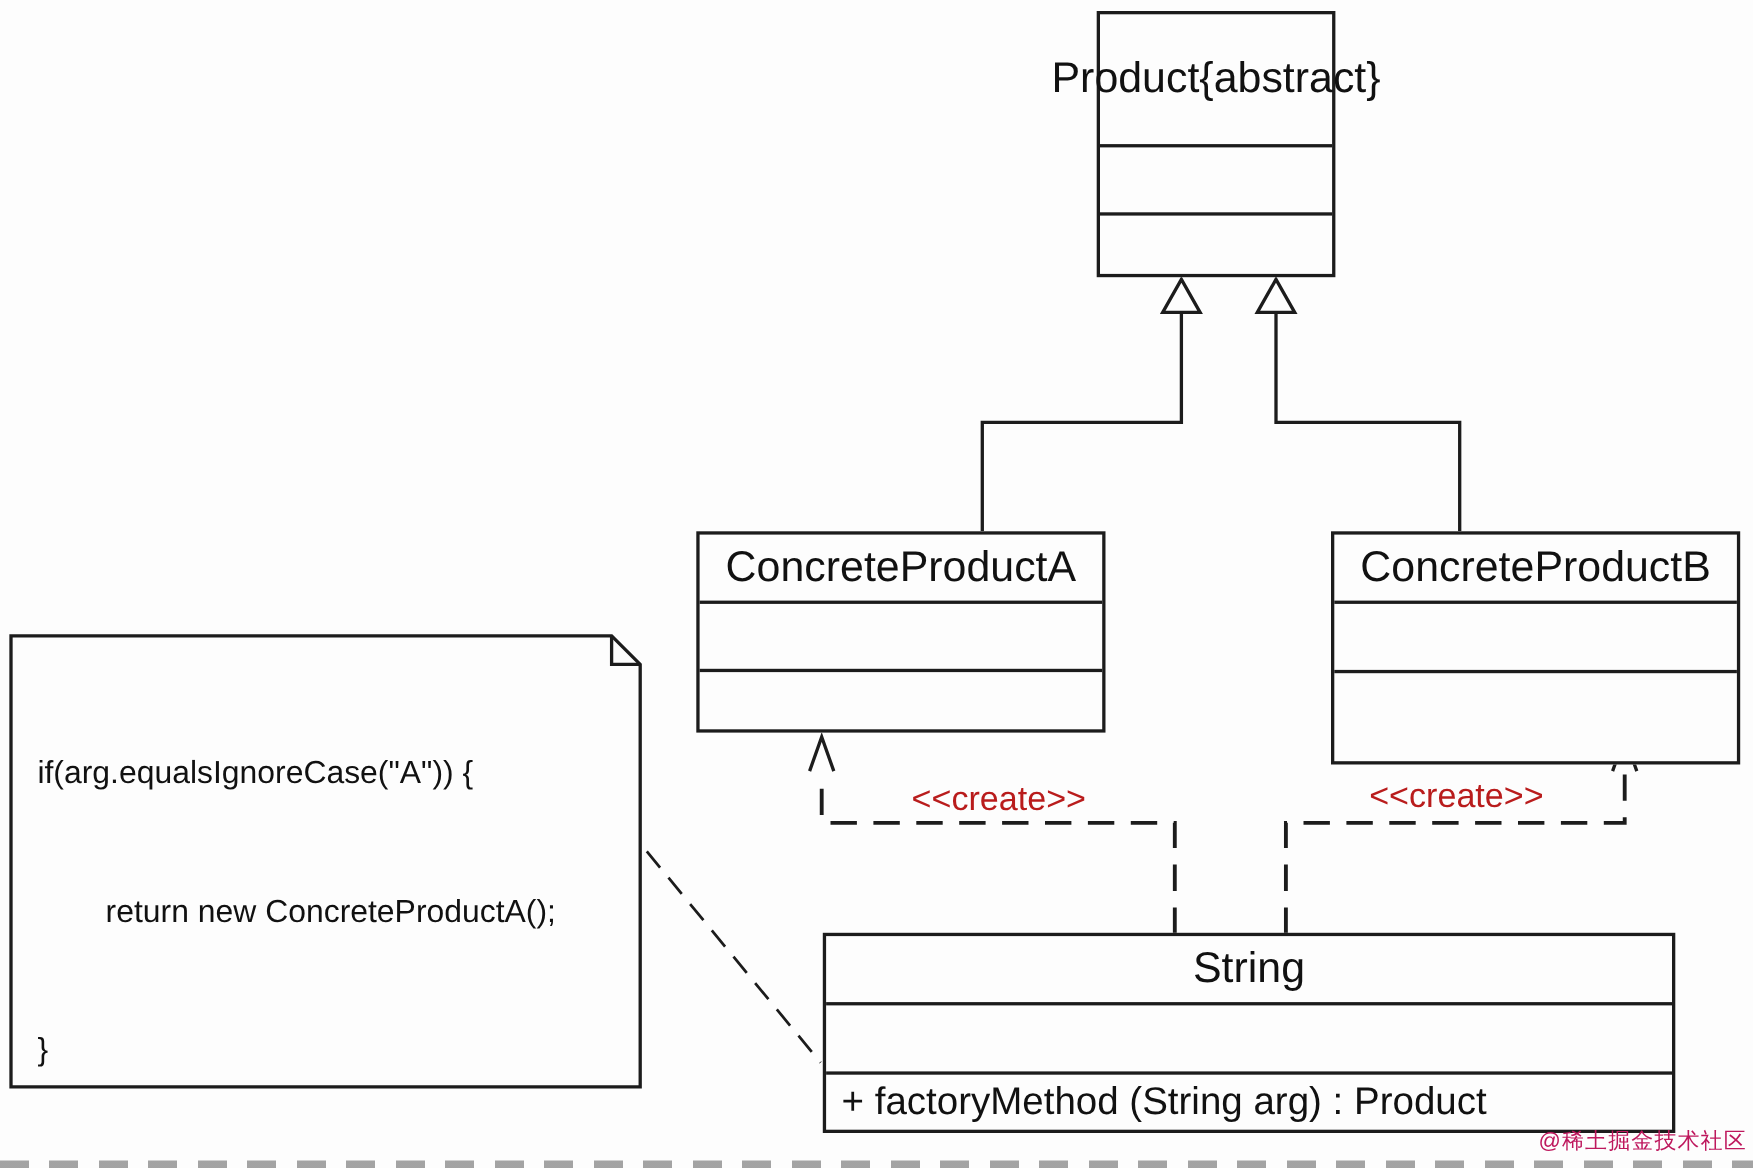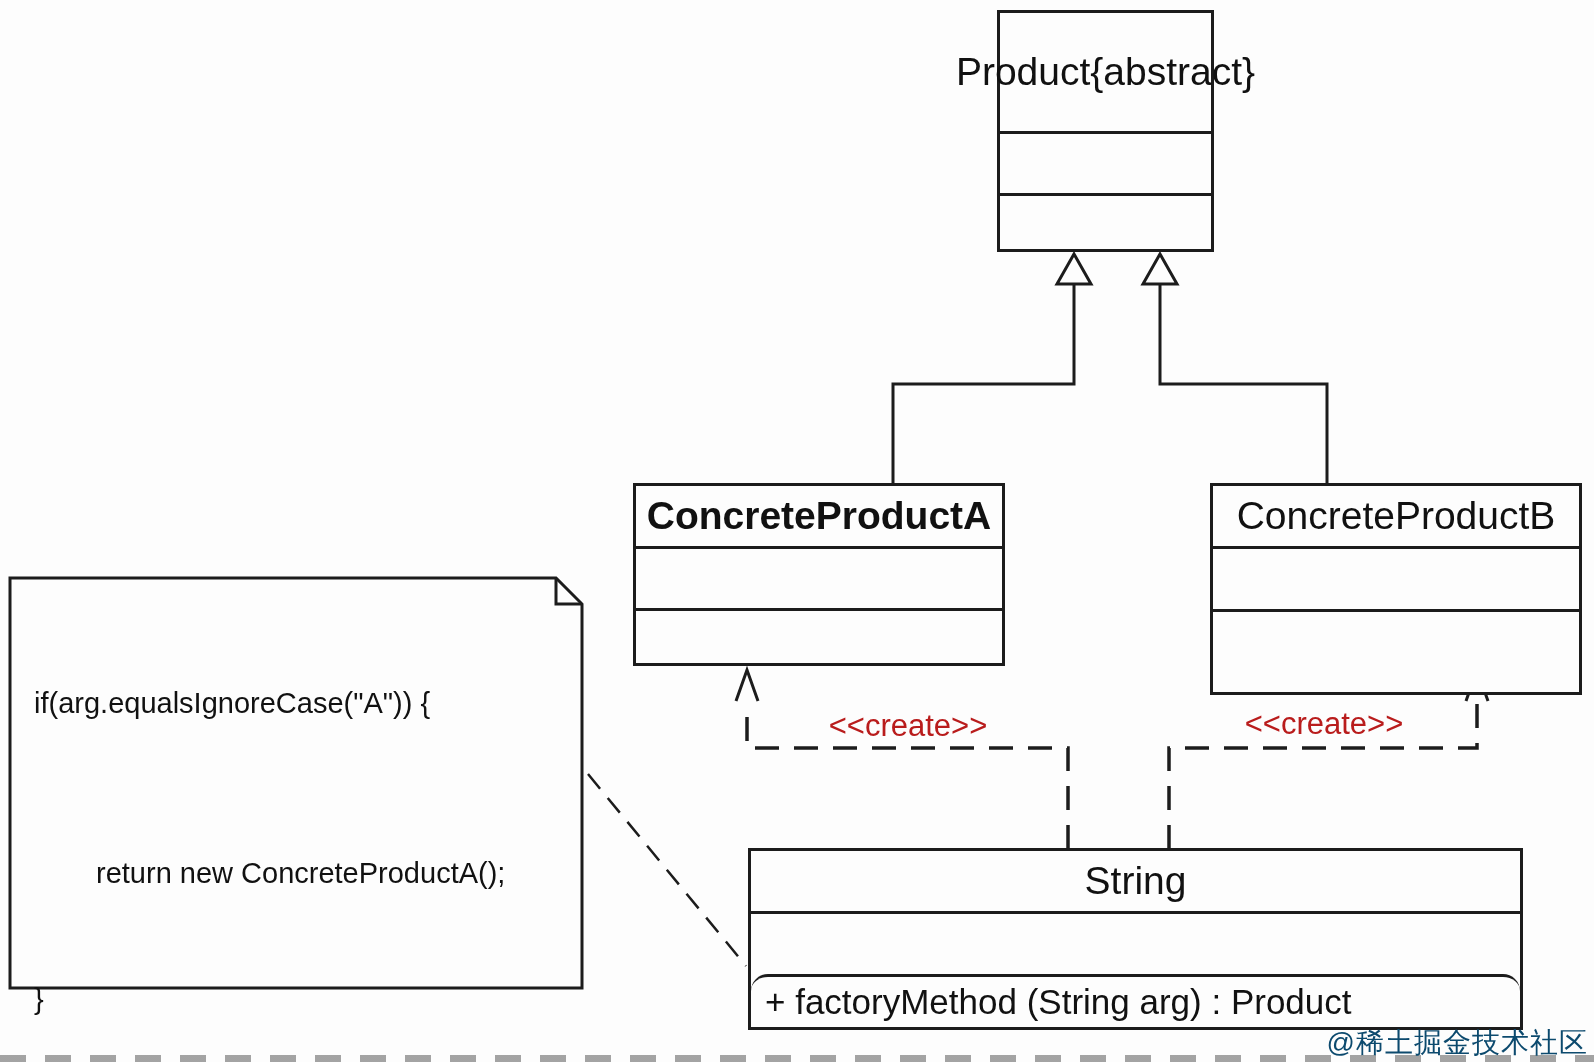--- a/index.html
+++ b/index.html
@@ -18,28 +18,28 @@
     display:flex;flex-direction:row;align-items:center;justify-content:center;
     font-size:39px;font-weight:400;line-height:1.28;letter-spacing:0px;white-space:nowrap;
   }
   .uml-method-text{
     display:flex;align-items:center;font-size:35px;padding-left:14px;white-space:nowrap;
   }
   .note-text{
     position:absolute;left:34px;top:598px;width:530px;z-index:3;
     font-size:29px;line-height:42px;white-space:pre;color:#111111;
   }
-  .code-line.indent{padding-left:62px;margin-top:44px;}
+  .code-line.indent{padding-left:62px;}
   .create-label{
     position:absolute;z-index:3;font-size:31px;white-space:nowrap;
     transform:translate(-50%,-50%);color:#b91c1c;
   }
   .watermark{
     position:absolute;right:6px;top:1024px;z-index:4;
-    font-size:28px;color:#0c4a6e;letter-spacing:1px;white-space:nowrap;
+    font-size:20px;color:#be185d;letter-spacing:1px;white-space:nowrap;
   }
   .bottom-dashes{
     position:absolute;left:0;bottom:0;width:100%;height:7px;z-index:1;opacity:.5;
     background:repeating-linear-gradient(90deg,#4a4a4a 0 26px,transparent 26px 45px);
   }
 </style>
 </head>
 <body>
 
 <div class="stage">
@@ -67,41 +67,41 @@
   <div class="uml-class" style="left:997px;top:10px;width:217px;height:242px;">
     <div class="uml-sec uml-title" style="height:118px;">
       <div>Product</div>
       <div>{abstract}</div>
     </div>
     <div class="uml-sec" style="height:62px;"></div>
     <div class="uml-sec" style="flex:1;"></div>
   </div>
 
   <div class="uml-class" style="left:633px;top:483px;width:372px;height:183px;">
-    <div class="uml-sec uml-title" style="height:60px;font-weight:bold;">
+    <div class="uml-sec uml-title" style="height:60px;">
       <div>ConcreteProductA</div>
     </div>
     <div class="uml-sec" style="height:62px;"></div>
     <div class="uml-sec" style="flex:1;"></div>
   </div>
 
   <div class="uml-class" style="left:1210px;top:483px;width:372px;height:212px;">
     <div class="uml-sec uml-title" style="height:60px;">
       <div>ConcreteProductB</div>
     </div>
     <div class="uml-sec" style="height:63px;"></div>
     <div class="uml-sec" style="flex:1;"></div>
   </div>
 
   <div class="uml-class" style="left:748px;top:848px;width:775px;height:182px;">
     <div class="uml-sec uml-title" style="height:60px;">
       <div>String</div>
     </div>
     <div class="uml-sec" style="height:63px;"></div>
-    <div class="uml-sec uml-method-text" style="flex:1;border-radius:17px;">+ factoryMethod (String arg) : Product</div>
+    <div class="uml-sec uml-method-text" style="flex:1;">+ factoryMethod (String arg) : Product</div>
   </div>
 
   <div class="note-text">
     <div class="code-line">if(arg.equalsIgnoreCase("A")) {</div>
     <div class="code-line indent">return new ConcreteProductA();</div>
     <div class="code-line">}</div>
     <div class="code-line">else if(arg.equalsIgnoreCase("B")) {</div>
     
     
     

